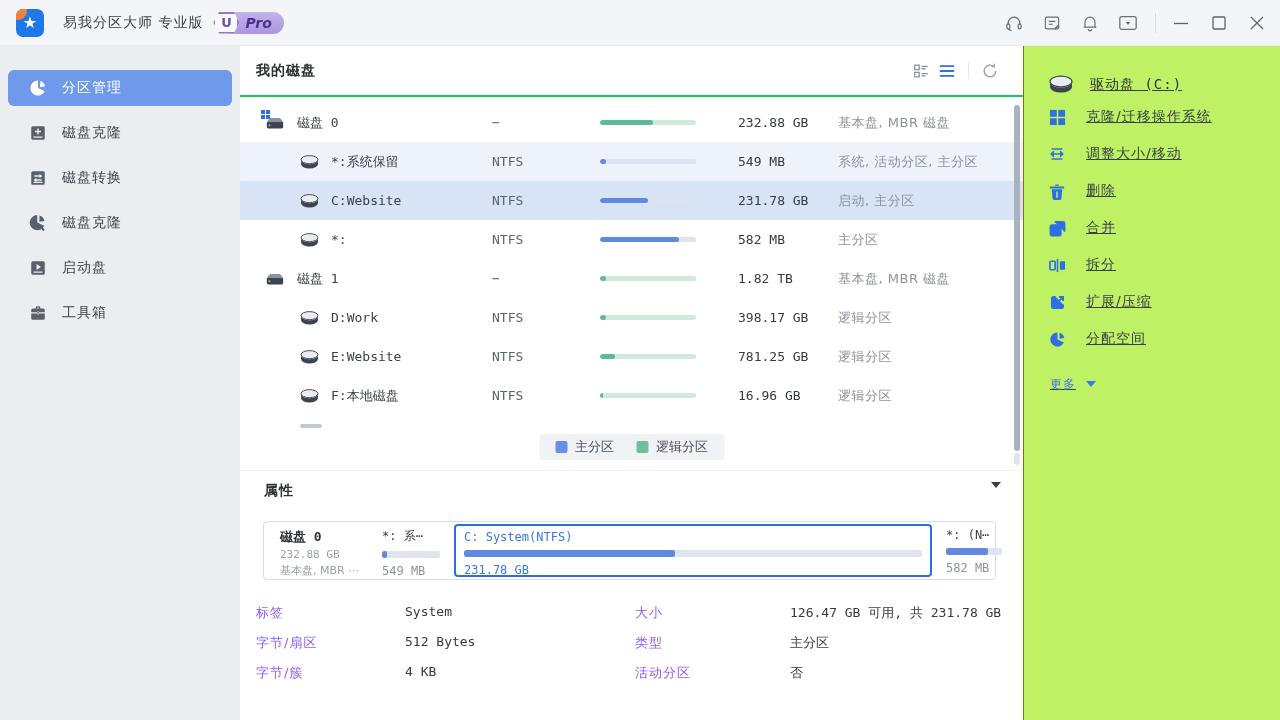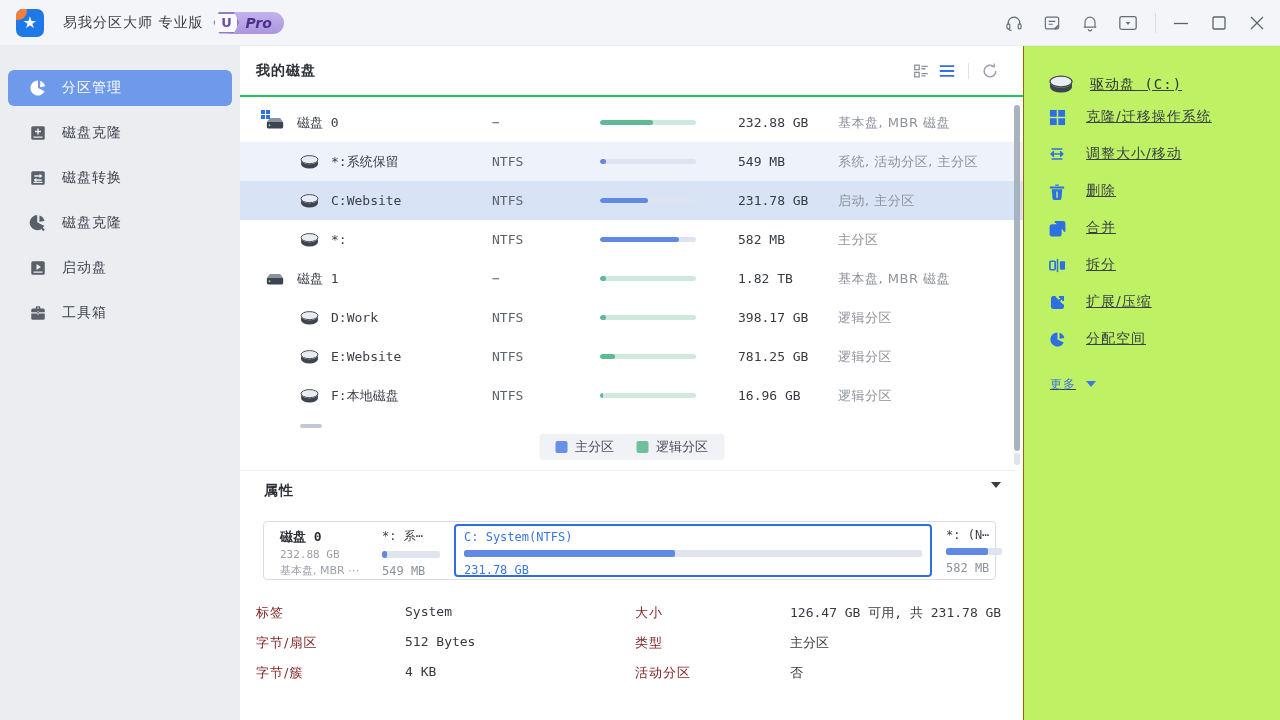--- a/index.html
+++ b/index.html
@@ -118,21 +118,21 @@
   .dm-part.selected {
     border:2px solid #2e6ee5; border-radius:4px; margin:2px 6px 2px 2px;
     padding:4px 8px 0 8px; width:478px;
   }
   .dm-part.selected .lbl, .dm-part.selected .dm-size { color:#3b76e6; }
 
   .fields {
     position:absolute; left:16px; top:558px; right:20px;
     display:grid; grid-template-columns:149px 230px 155px 1fr; row-gap:12px;
   }
-  .f-label { color:#7f1d1d; letter-spacing:1px; }
+  .f-label { color:#8b5cf6; letter-spacing:1px; }
   .f-value { color:#363b42; }
 
   .scrollthumb { position:absolute; right:3px; top:59px; width:6px; height:346px; border-radius:3px; background:#a9b3c0; cursor:pointer; }
   .scrolltail { position:absolute; right:3px; top:407px; width:6px; height:12px; border-radius:3px; background:#dfe3ea; }
 
   
   .rightpanel { position:absolute; top:46px; left:1023px; right:0; bottom:0; background:#bef264; border-left:1px solid #a16207; padding-top:22px;text-decoration:underline; }
   .rp-drive { display:flex; align-items:center; padding-left:24px; height:34px; margin-bottom:6px; }
   .rp-drive .dlabel { margin-left:16px; font-size:14px; color:#2e3238; letter-spacing:1px; }
   .rp-item { display:flex; align-items:flex-start; padding-left:24px; height:37px; cursor:pointer; }

